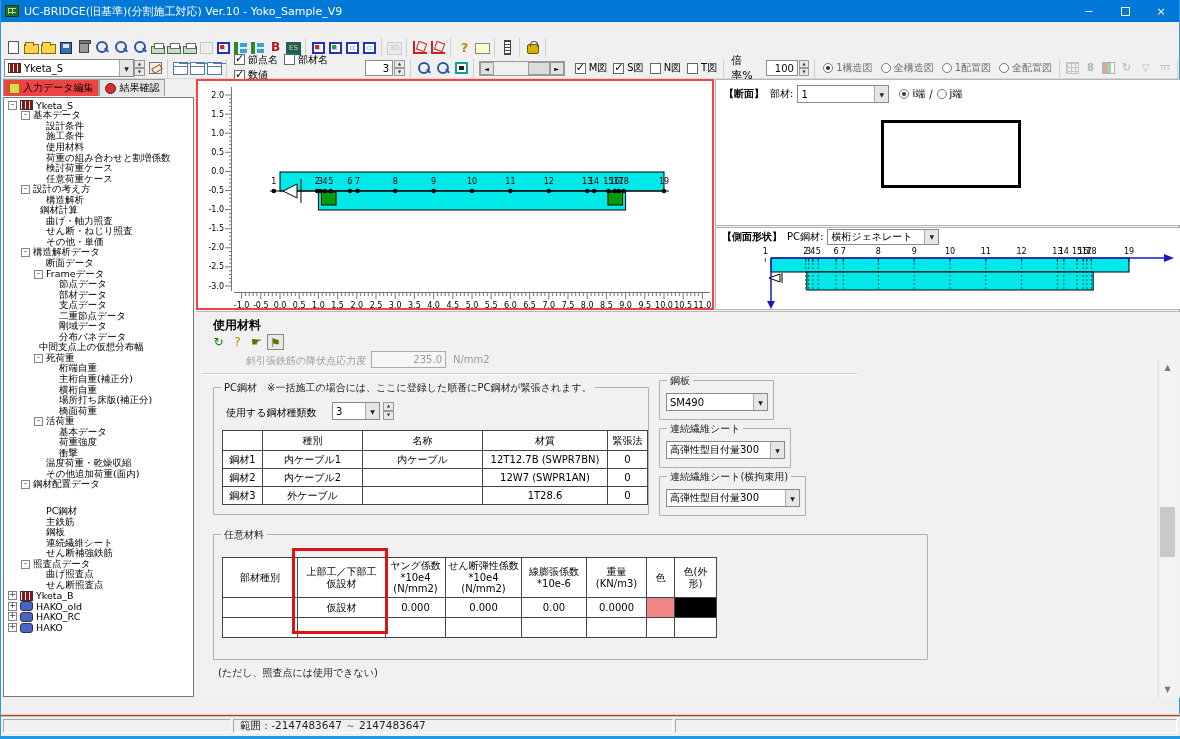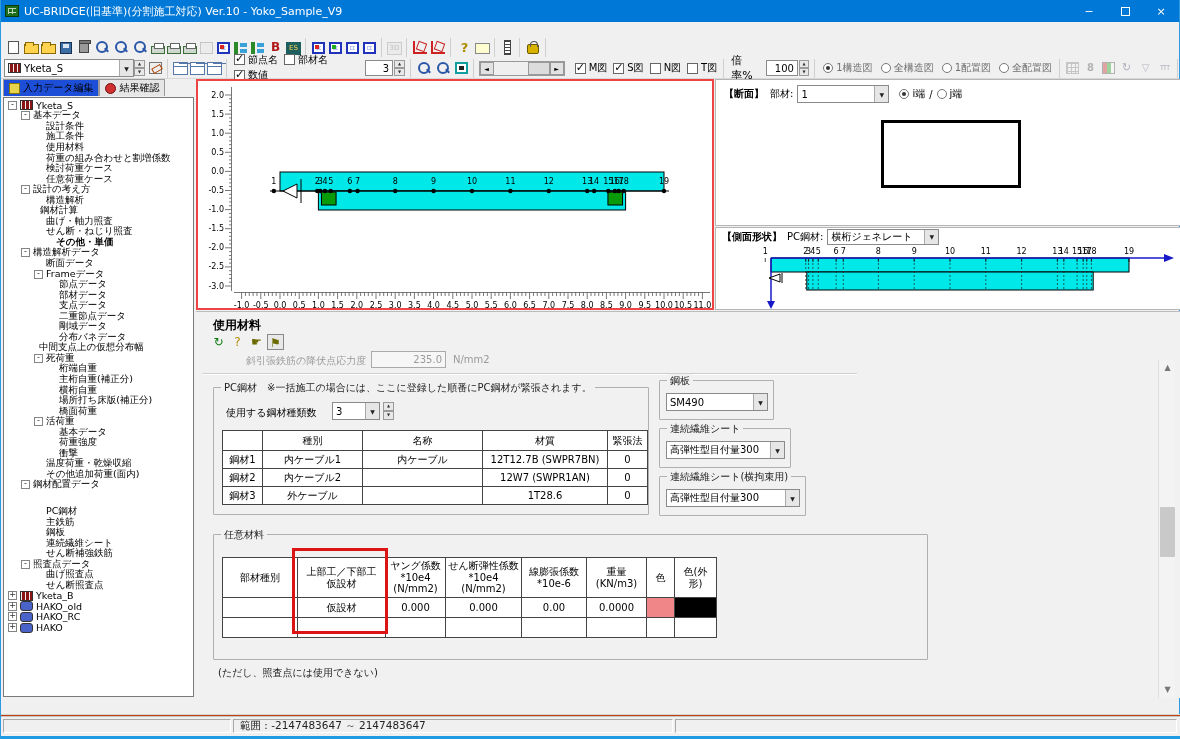--- a/index.html
+++ b/index.html
@@ -75,21 +75,21 @@
 .cbx.on::after{content:"✓";position:absolute;left:0px;top:-3px;font-size:11px;font-weight:bold}
 .radwrap{display:inline-flex;align-items:center;margin:0 4px;font-size:10px;color:#707070;white-space:nowrap}
 .rad{width:10px;height:10px;border:1px solid #777;border-radius:50%;background:#fff;position:relative;margin-right:3px}
 .rad.on::after{content:"";position:absolute;inset:2px;background:#333;border-radius:50%}
 .hscroll{display:inline-flex;width:90px;height:15px;border:1px solid #999;background:#efefef;margin:0 4px;align-items:stretch}
 .hscroll .harr{width:14px;background:#e2e2e2;border:1px solid #999;font-size:6px;display:flex;align-items:center;justify-content:center}
 .hscroll .hthumb{width:22px;margin-left:34px;background:#dcdcdc;border:1px solid #999}
 
 .lefttabs{position:absolute;top:79px;left:0;width:195px;height:18px;display:flex;padding-left:2px;background:#f0f0f0}
 .ltab{display:inline-flex;align-items:center;padding:0 5px;font-size:10px;border:1px solid #9a9a9a;border-bottom:none;background:#e6e6e6;height:17px}
-.ltab.active{background:#1d4ed8}
+.ltab.active{background:#ef4444}
 .lt-ic{width:11px;height:11px;margin-right:3px;display:inline-block}
 .lt-ic.edit{background:#e8d44c;border:1px solid #887700}
 .lt-ic.result{background:#d03030;border-radius:50%;border:1px solid #701010}
 .tree{position:absolute;top:97px;left:2px;width:191px;height:600px;overflow:hidden;border:1px solid #7a7a7a;background:#fff;padding-top:2px}
 .trow{height:10.55px;display:flex;align-items:center;font-size:9.5px;white-space:nowrap}
 .exp{width:9px;height:9px;min-width:9px;border:1px solid #848484;background:#fff;font-size:8px;line-height:6px;text-align:center;margin-right:3px;color:#333}
 .expsp{width:12px;min-width:12px}
 .nico{width:13px;height:10px;min-width:13px;margin-right:3px;border:1px solid #333}
 .nico-red{background:#8a1515;background-image:linear-gradient(90deg,#eee 1px,transparent 1px);background-size:4px 100%}
 .nico-blue{background:#4a63c8;border-radius:3px}
@@ -361,21 +361,21 @@
         <span class="tlabel">鋼材計算</span>
       </div>
       <div class="trow" style="padding-left: 30px;">
         <span class="expsp"></span>
         <span class="tlabel">曲げ・軸力照査</span>
       </div>
       <div class="trow" style="padding-left: 30px;">
         <span class="expsp"></span>
         <span class="tlabel">せん断・ねじり照査</span>
       </div>
-      <div class="trow" style="padding-left: 40px; font-weight: bold;">
+      <div class="trow" style="padding-left: 30px;">
         <span class="expsp"></span>
         <span class="tlabel">その他・単価</span>
       </div>
       <div class="trow" style="padding-left: 17px;">
         <span class="exp">-</span>
         <span class="tlabel">構造解析データ</span>
       </div>
       <div class="trow" style="padding-left: 30px;">
         <span class="expsp"></span>
         <span class="tlabel">断面データ</span>

